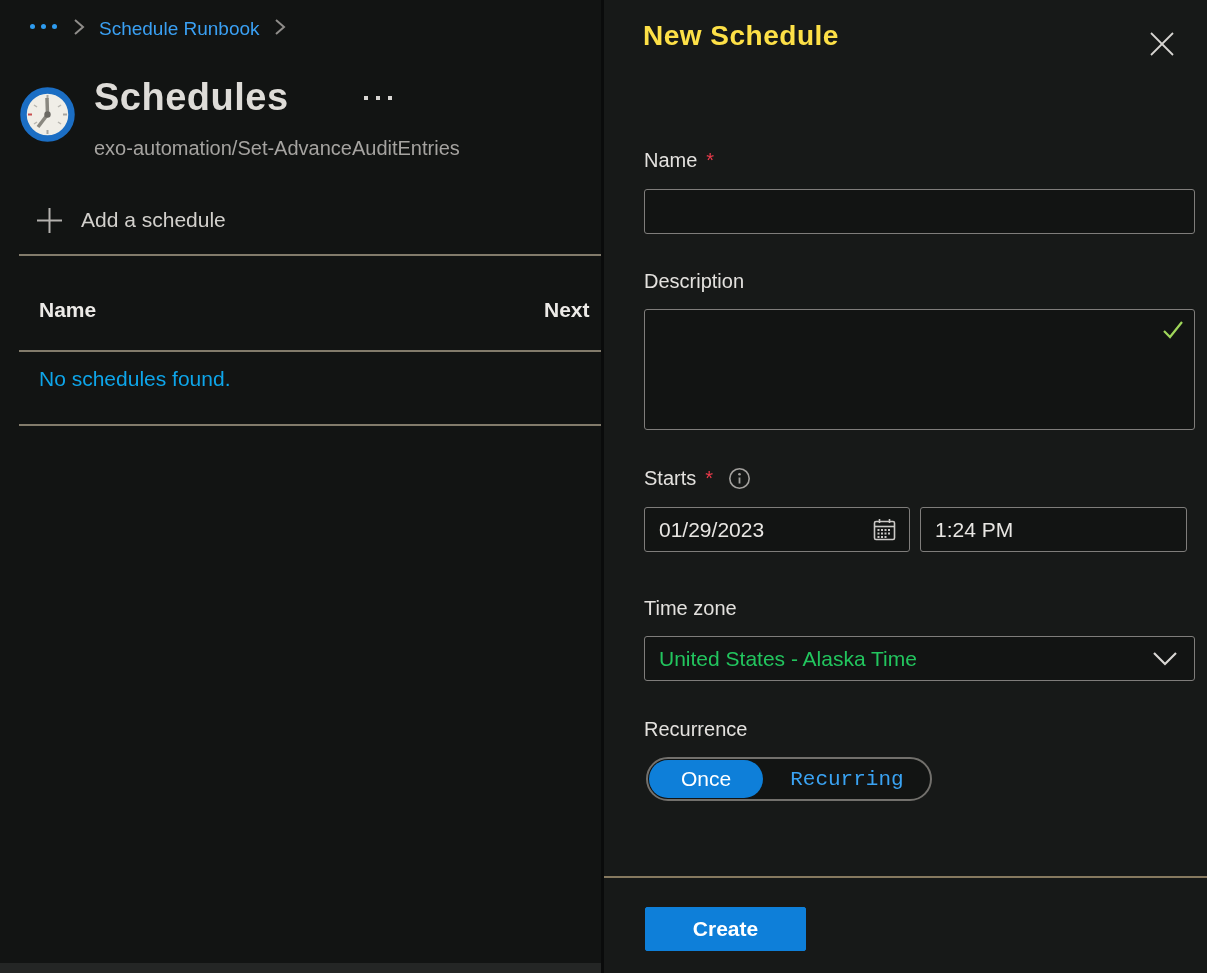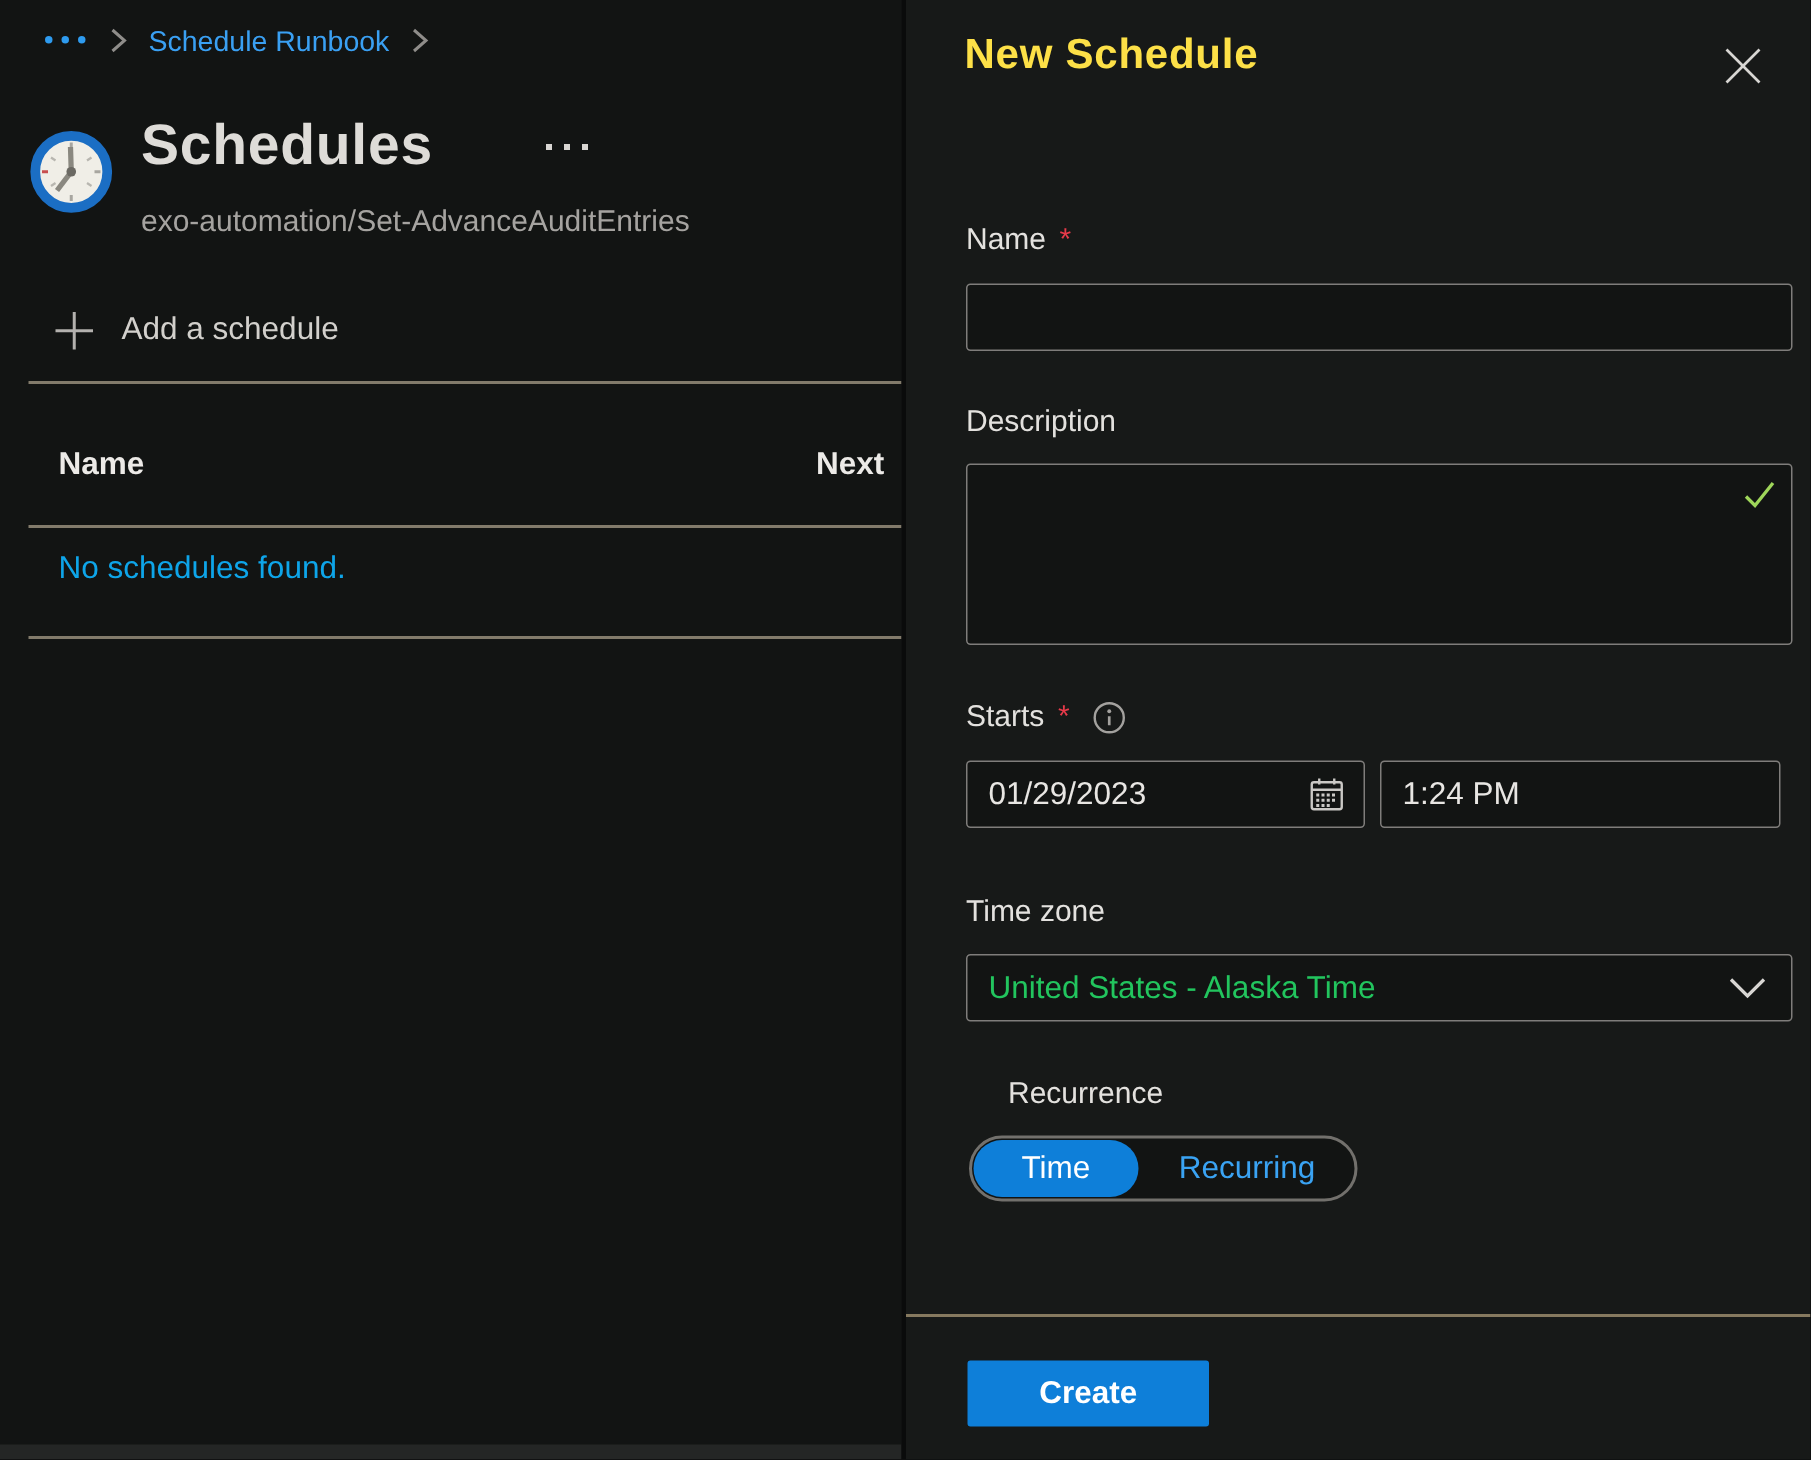--- a/index.html
+++ b/index.html
@@ -84,21 +84,21 @@
   .field-label {
     position: absolute; left: 40px;
     font-size: 20px; color: #e3e1de;
     display: flex; align-items: center; gap: 9px;
   }
   .req { color: #e83a4a; font-size: 20px; }
   .lbl-name  { top: 149px; }
   .lbl-desc  { top: 270px; }
   .lbl-starts{ top: 467px; }
   .lbl-tz    { top: 597px; }
-  .lbl-rec   { top: 718px; margin-left: 28px; }
+  .lbl-rec   { top: 718px; }
   .ibox {
     position: absolute; left: 40px;
     background: #121413;
     border: 1px solid #7f7d7b; border-radius: 3px;
     display: flex; align-items: center;
   }
   .ibox input {
     flex: 1; height: 100%; background: transparent; border: none; outline: none;
     font-family: inherit; font-size: 21px; color: #e8e6e3; padding: 0 14px; min-width: 0;
   }
@@ -121,21 +121,21 @@
     border: 2px solid #72706c; border-radius: 22px;
     display: flex; align-items: center; background: #121413;
   }
   .toggle-on {
     height: 38px; margin: 0 1px; padding: 0 32px; border-radius: 19px;
     background: #0e7fd9; color: #ffffff; font-size: 21px;
     display: flex; align-items: center; cursor: pointer; border: none; font-family: inherit;
   }
   .toggle-off {
     padding: 5px 26px; color: #3aa3f3; font-size: 21px;
-    background: none; border: none; cursor: pointer; font-family: Liberation Sans, sans-serif;
+    background: none; border: none; cursor: pointer; font-family: Liberation Mono, monospace;
     display: flex; align-items: center; height: 38px;
   }
   .footer-divider { position: absolute; left: 0; top: 876px; width: 606px; height: 2px; background: #86795f; }
   .create-btn {
     position: absolute; left: 41px; top: 907px; width: 161px; height: 44px;
     background: #0e7fd9; color: #ffffff; border: 1px solid #0e7fd9; border-radius: 2px;
     font-family: inherit; font-size: 21px; font-weight: 600; cursor: pointer;
   }
 </style>
 </head>
@@ -295,21 +295,21 @@
         <svg width="26" height="16" viewBox="0 0 26 16">
             <polyline points="2,2 13,13 24,2" fill="none" stroke="#d8d6d3" stroke-width="2.2"></polyline>
           </svg>
       </span>
     </div>
 
     <div class="field-label lbl-rec">
       <span>Recurrence</span>
     </div>
     <div class="toggle">
-      <button class="toggle-on">Time</button>
+      <button class="toggle-on">Once</button>
       <button class="toggle-off">Recurring</button>
     </div>
 
     <div class="footer-divider"></div>
 
     <button class="create-btn">Create</button>
   </div>
 </div>
 
 </body></html>

